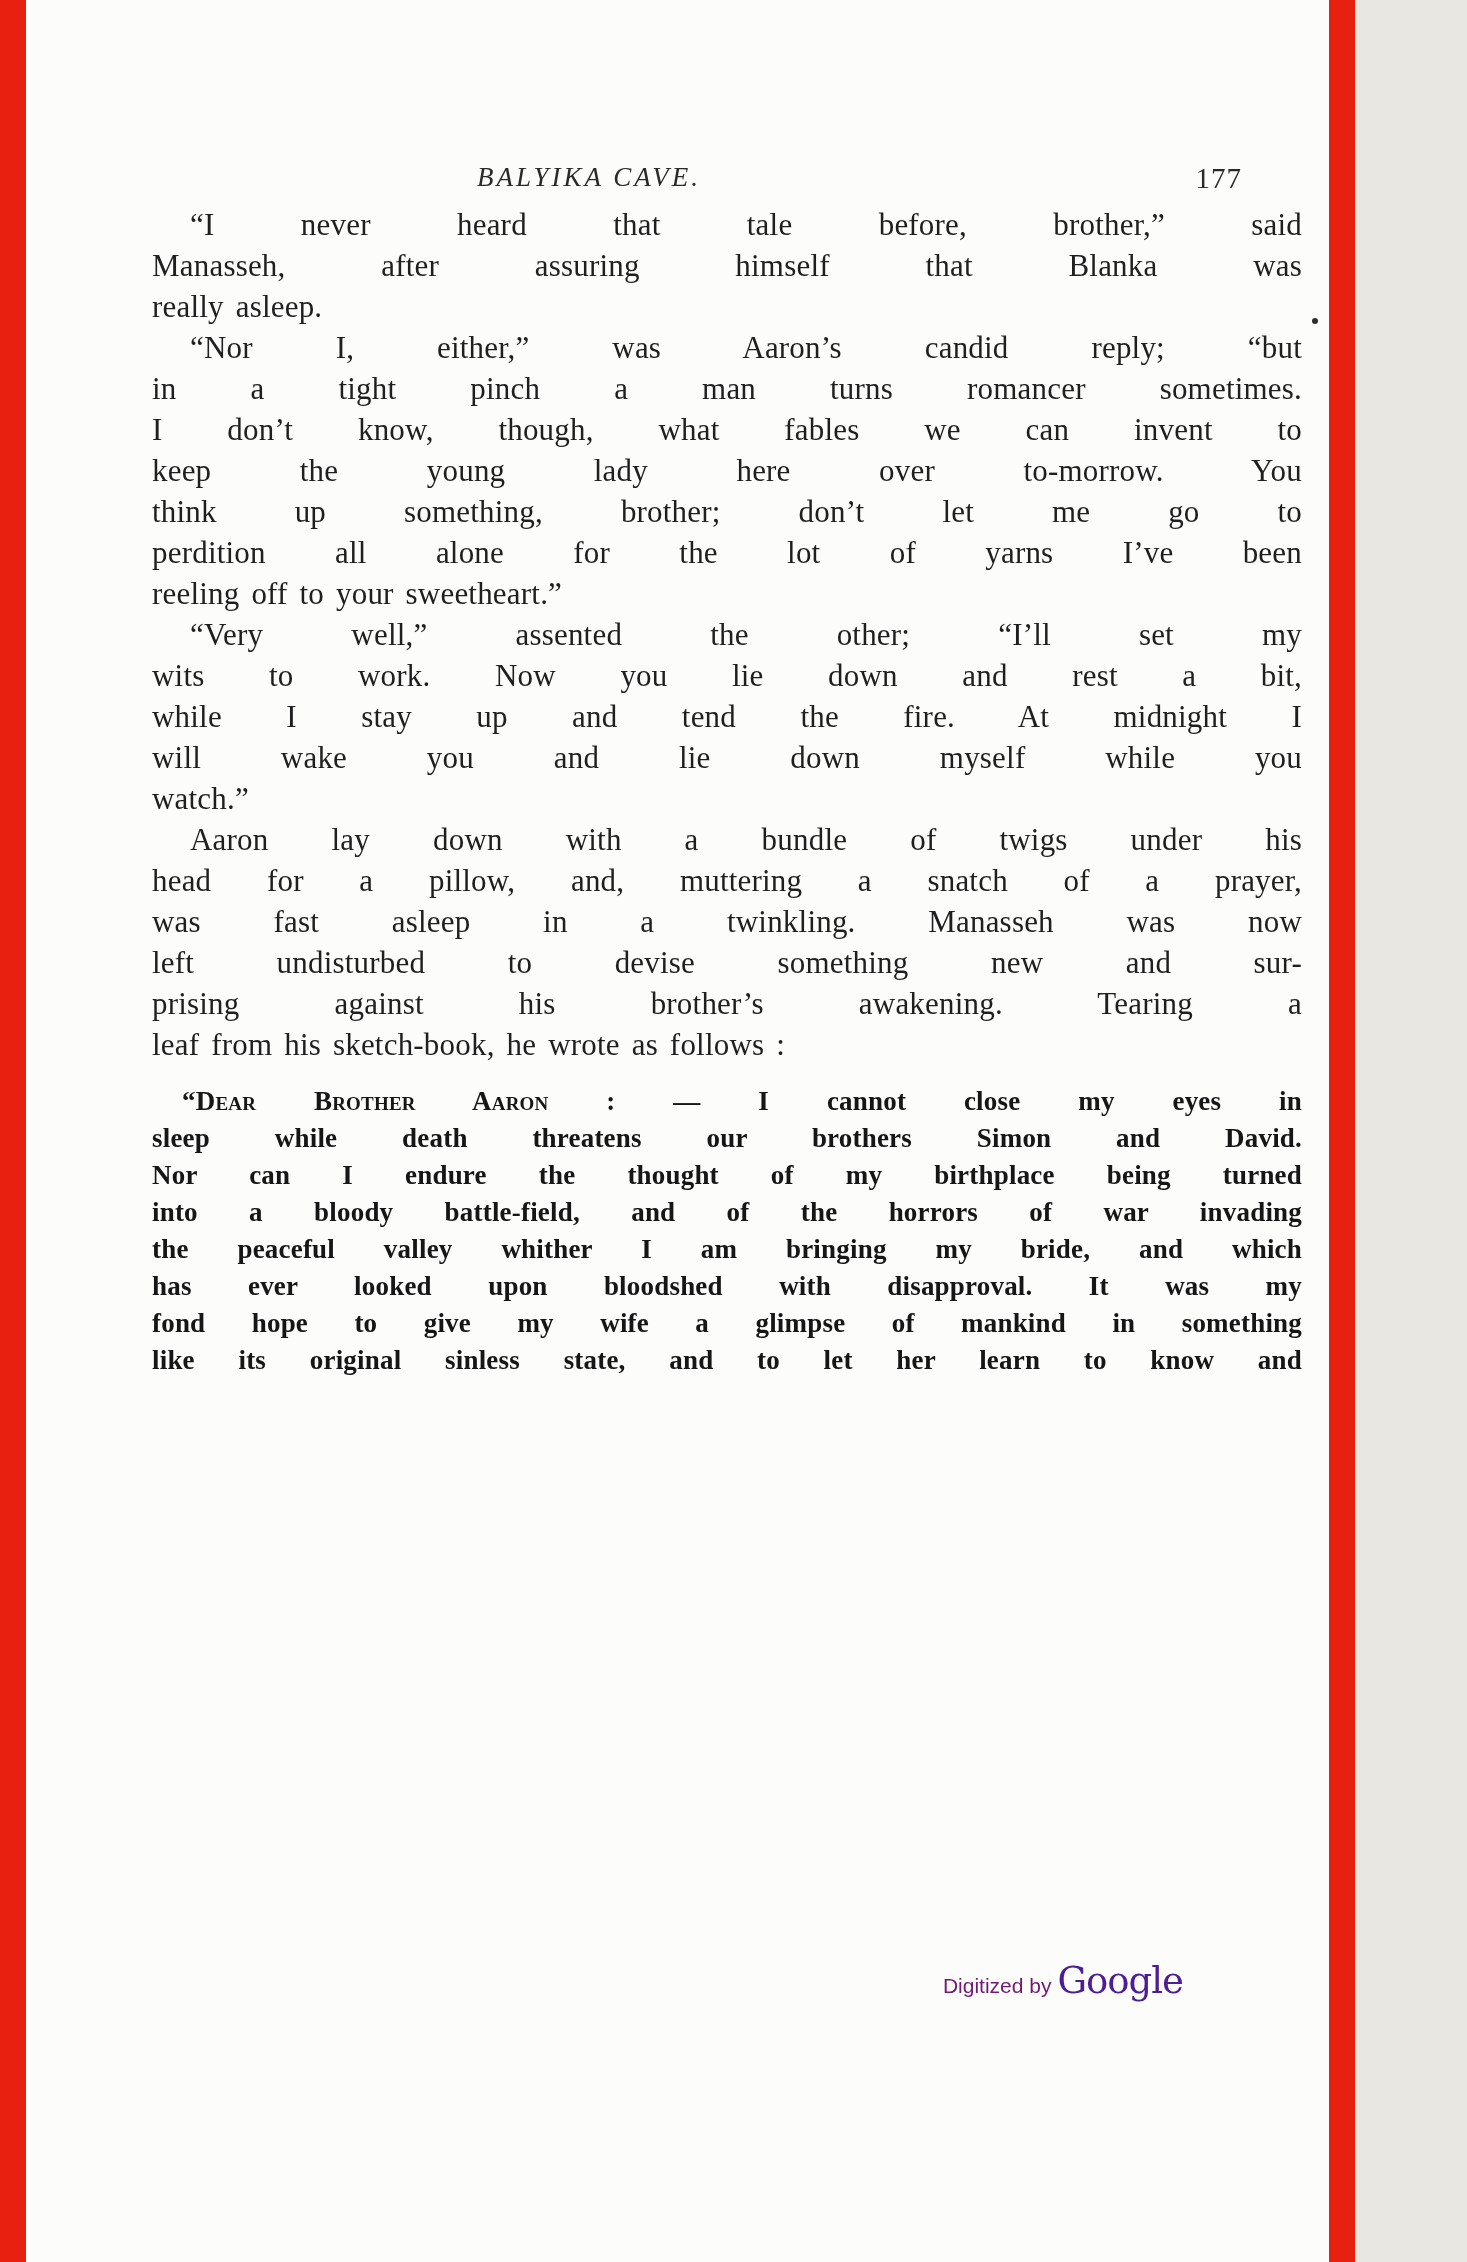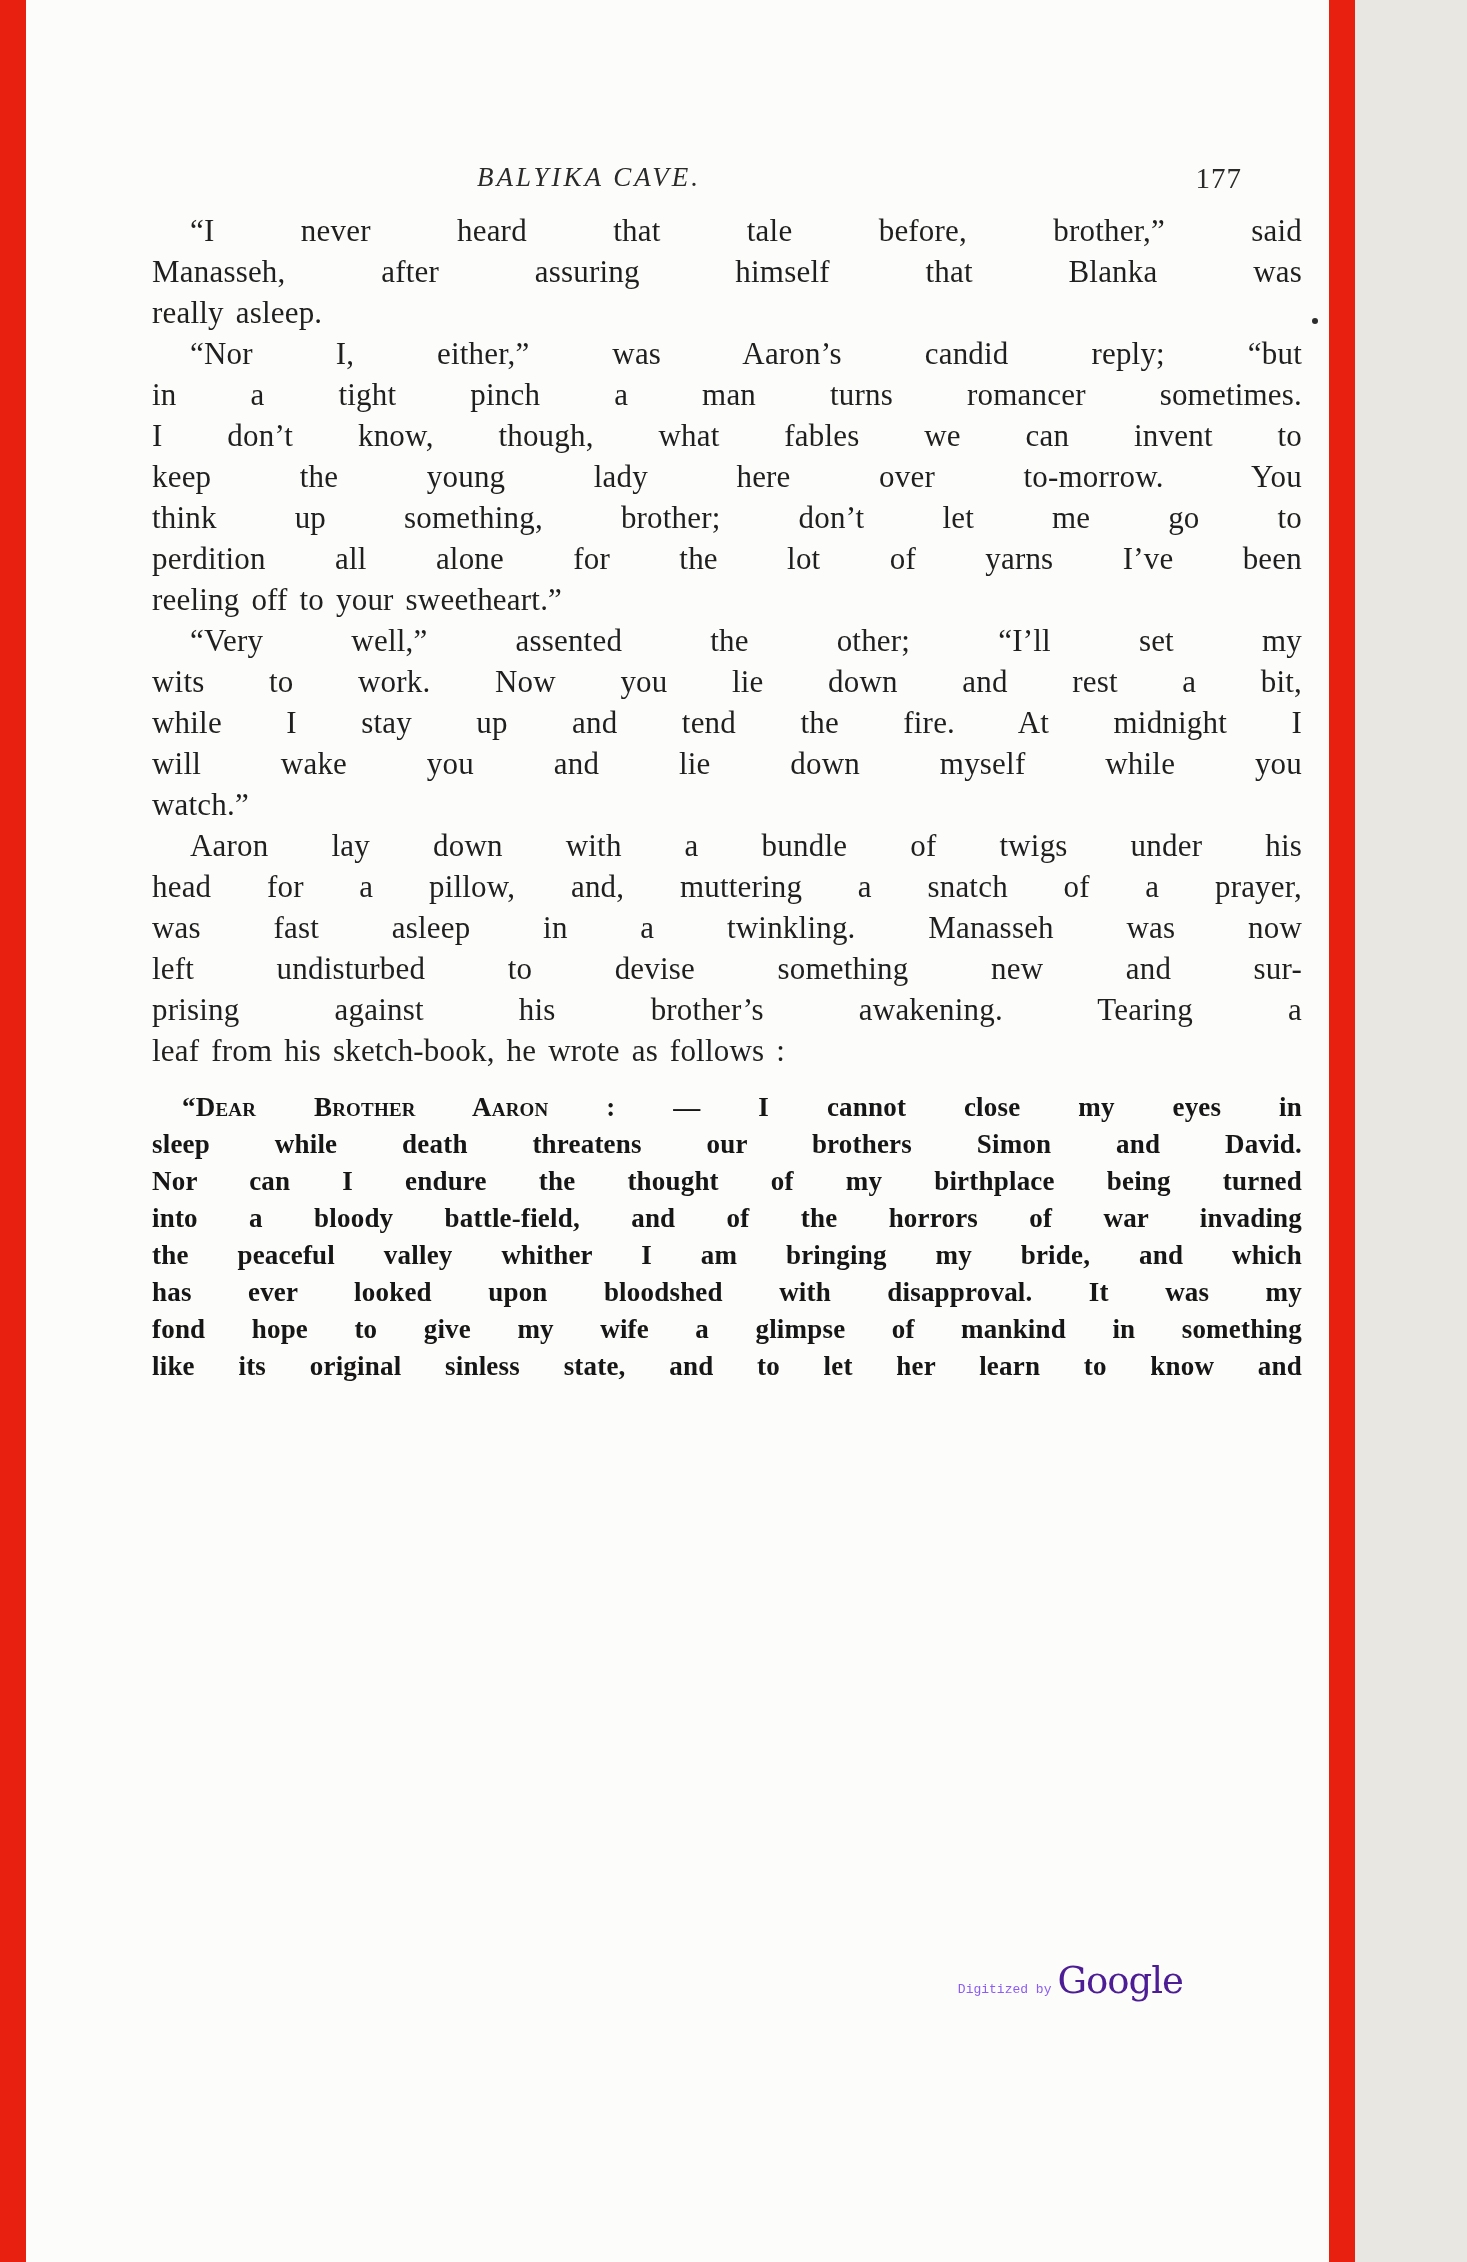--- a/index.html
+++ b/index.html
@@ -47,21 +47,21 @@
   }
   .runhead .folio {
     position: absolute;
     right: 60px;
     top: 0;
     font-size: 29px;
     letter-spacing: 1px;
   }
 
   .text-block {
-    margin-top: 14px;
+    margin-top: 8px;
     font-size: 31px;
     line-height: 41px;
     word-spacing: 4px;
     letter-spacing: 0.2px;
   }
   .line {
     text-align: justify;
     text-align-last: justify;
     white-space: nowrap; 
   }
@@ -82,23 +82,23 @@
 
   .footer {
     position: absolute;
     top: 1938px;
     right: 172px;
     display: flex;
     align-items: baseline;
     color: #2f2f2f;
   }
   .footer .digitized {
-    font-family: Liberation Mono, monospace;
-    font-size: 13px;
-    color: #8b5cf6;
+    font-family: Liberation Sans, sans-serif;
+    font-size: 21px;
+    color: #701a75;
     margin-right: 6px;
   }
   .footer .logo {
     font-family: "DejaVu Serif", serif;
     font-size: 37px;
     letter-spacing: -1px;
     color: #4c1d95;
     margin-top: 21px;
   }
 

